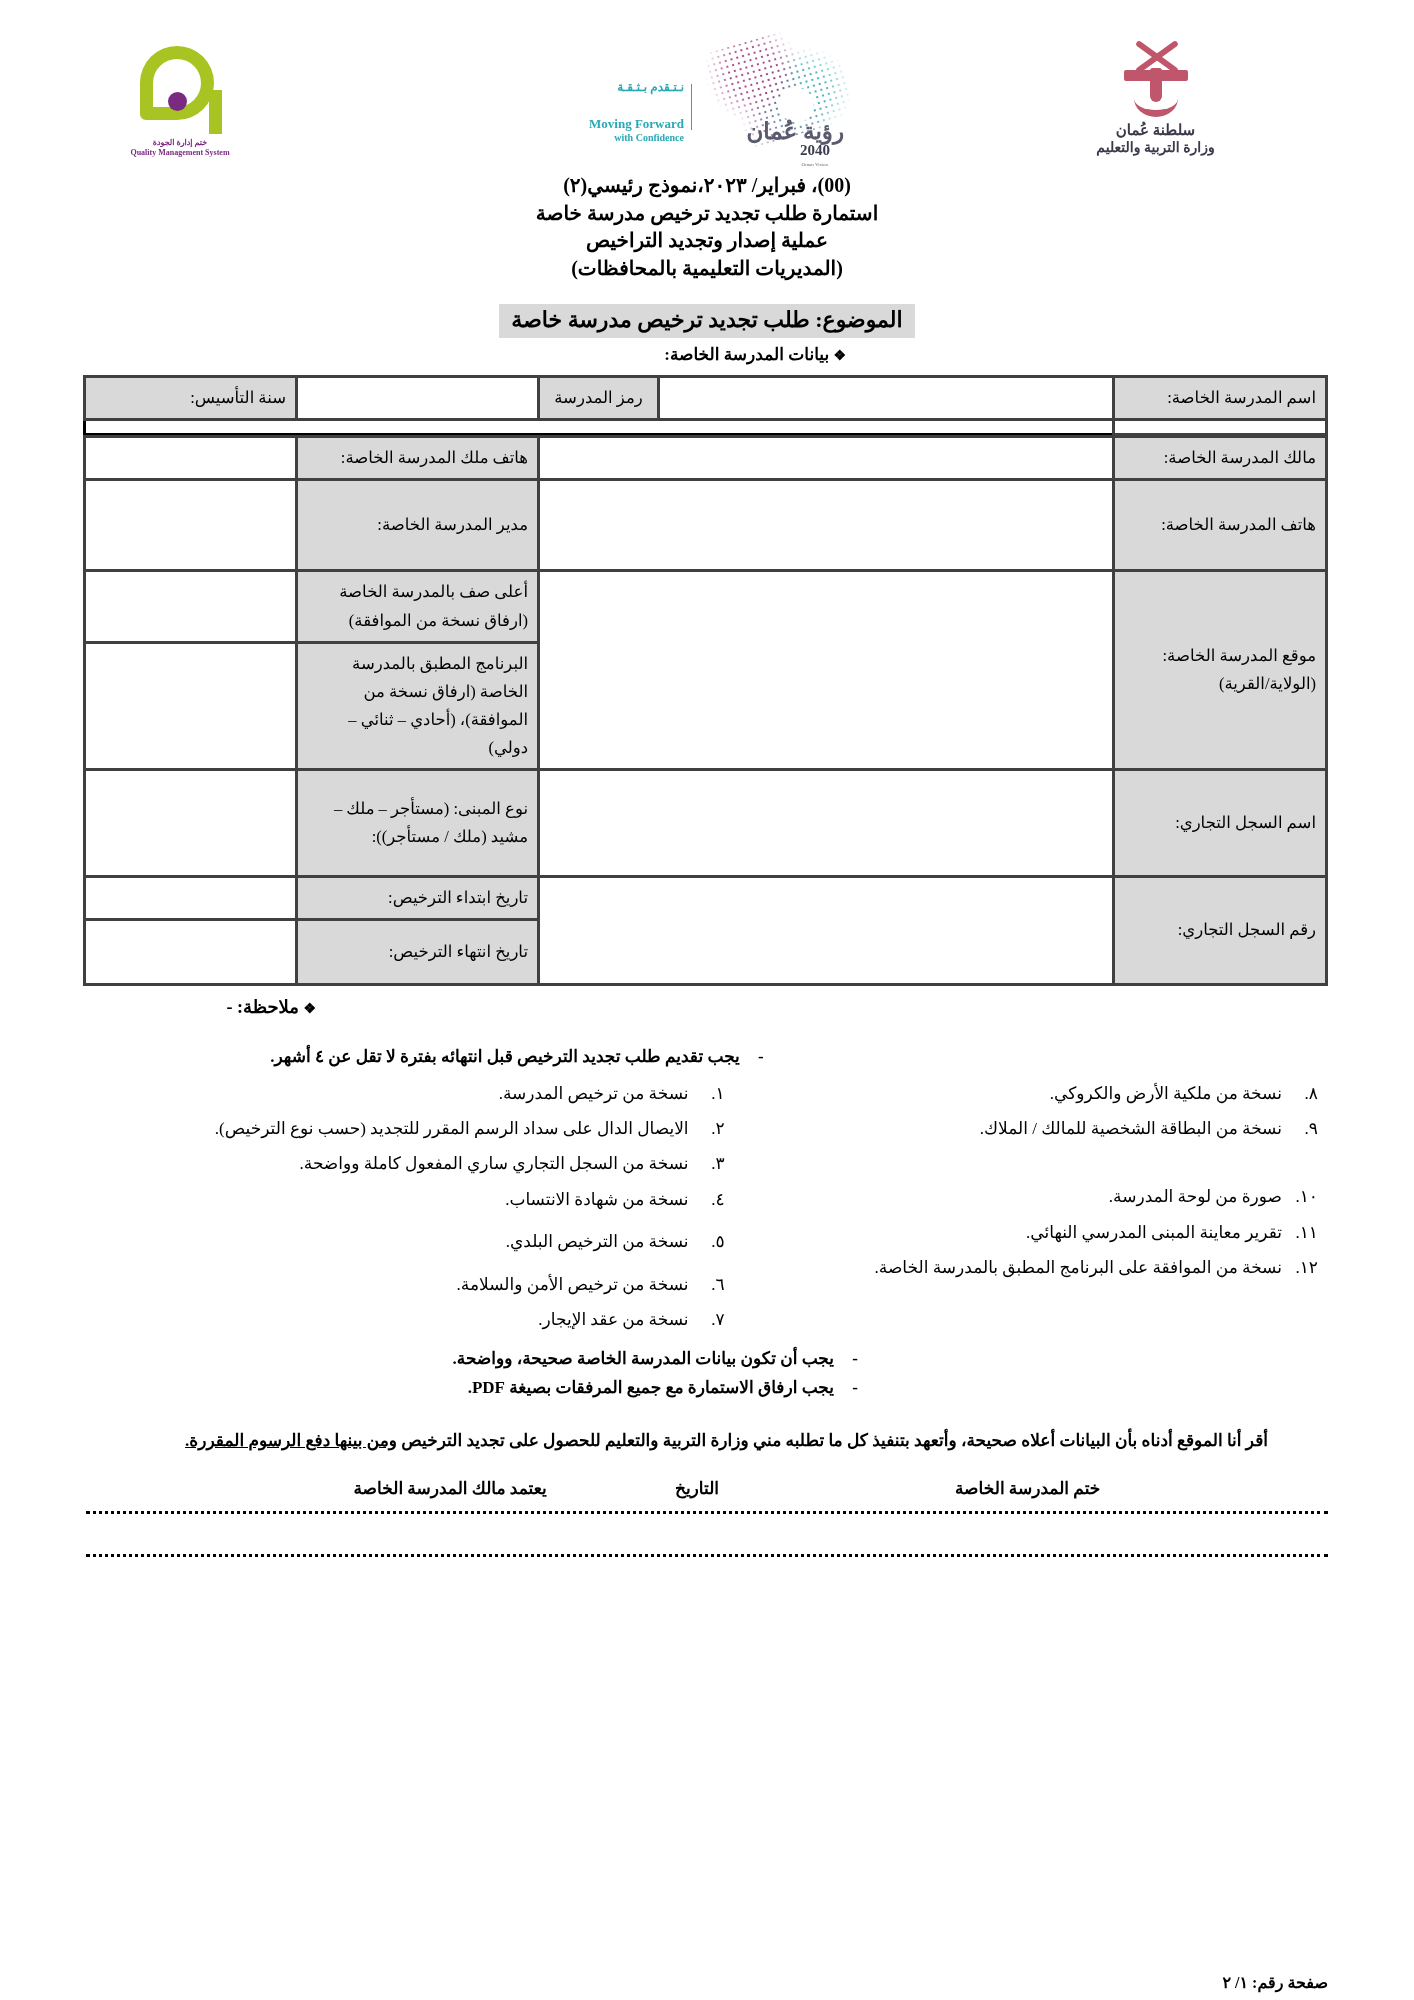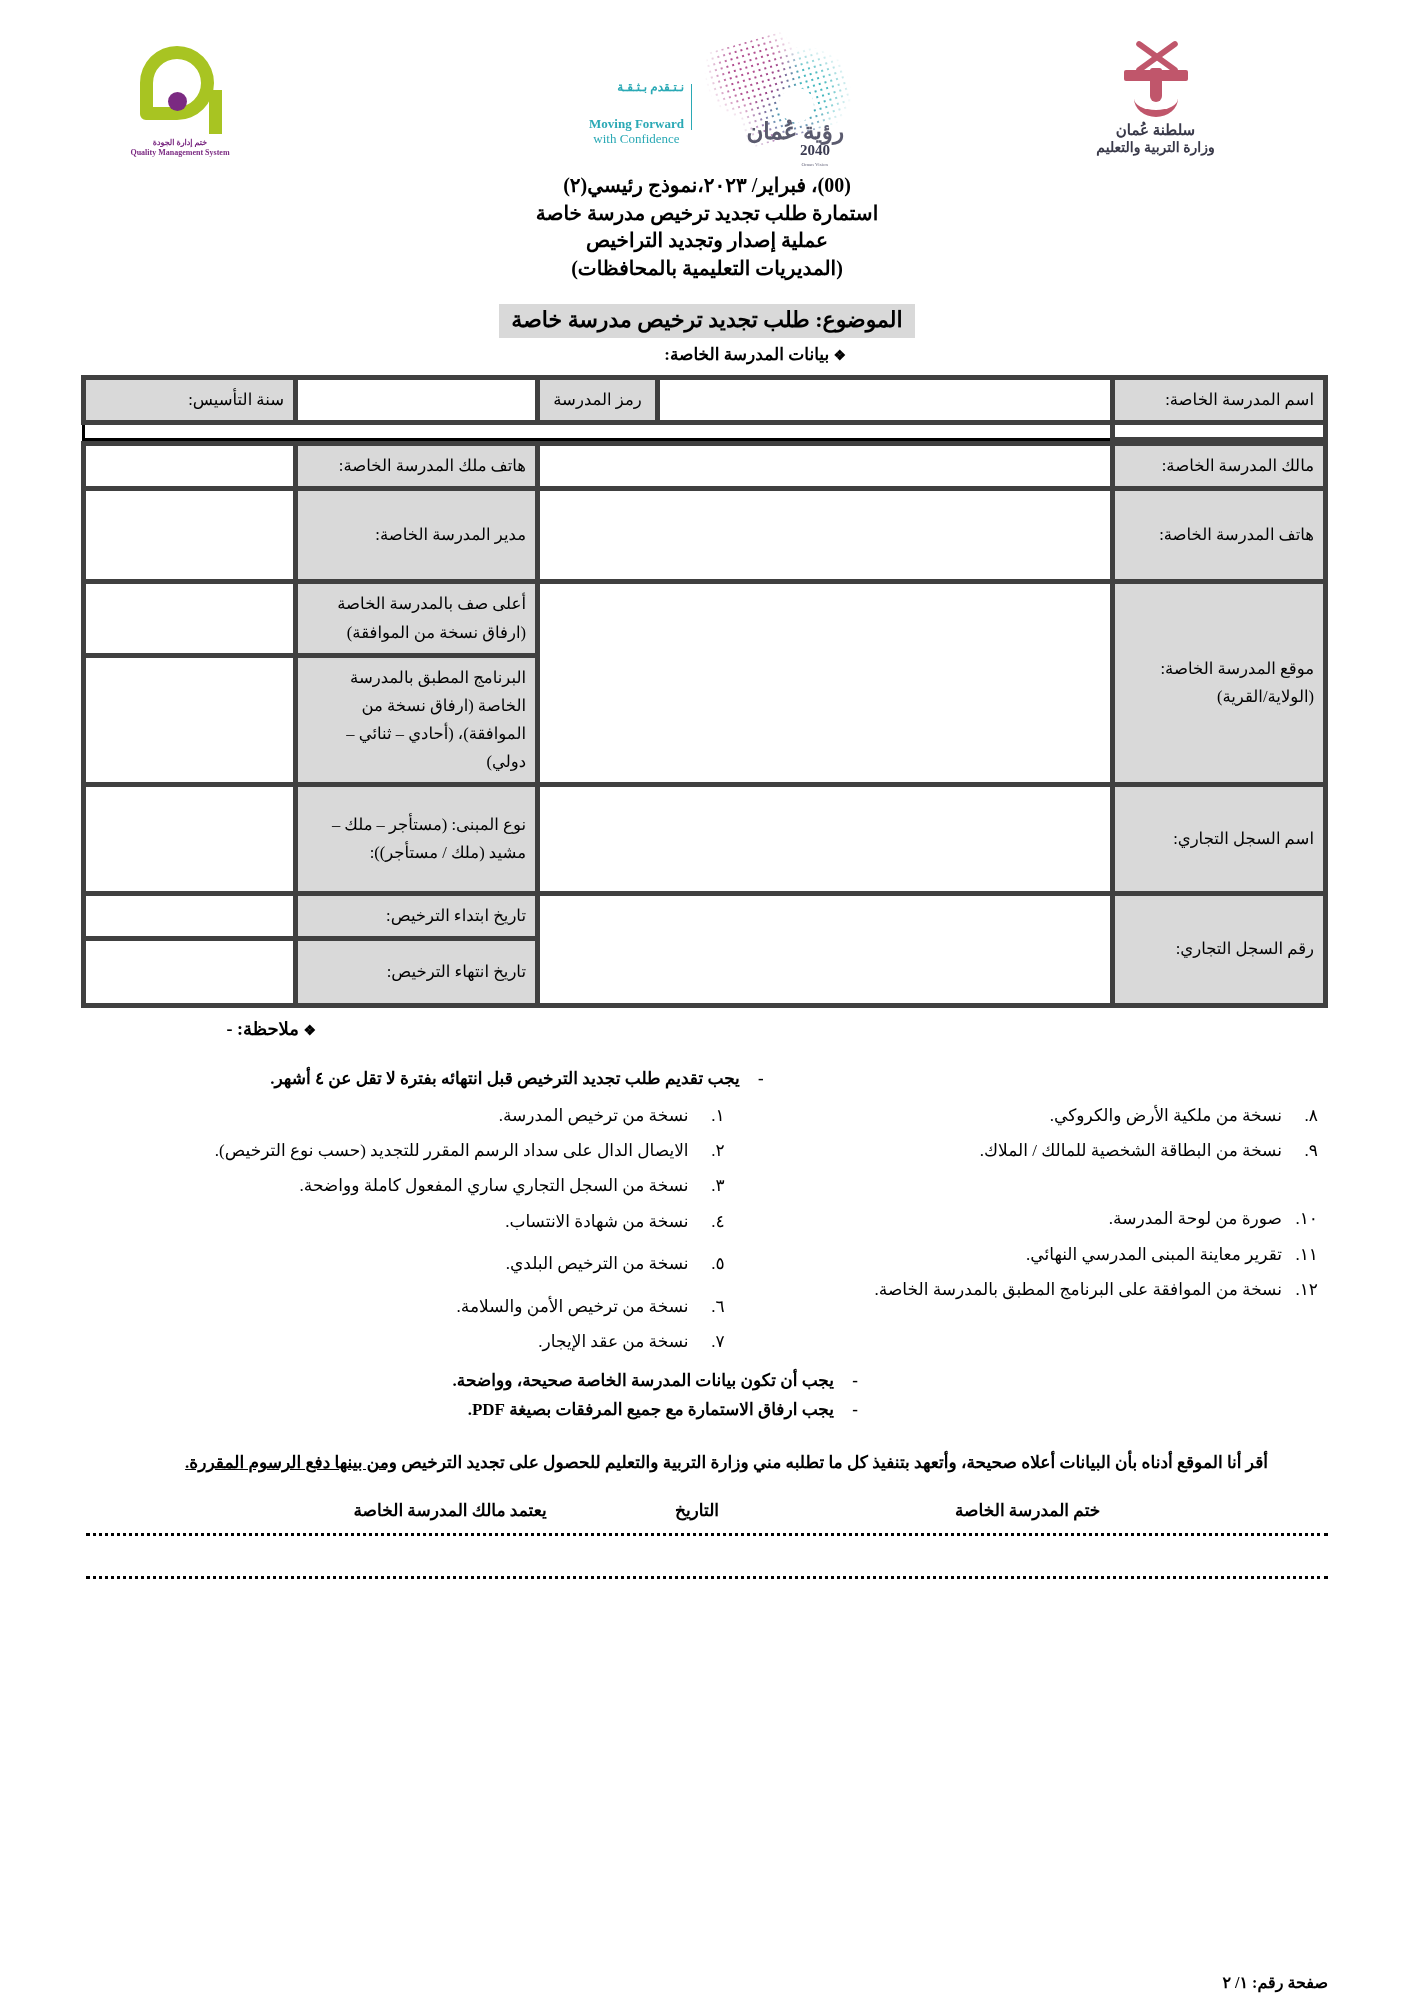--- a/index.html
+++ b/index.html
@@ -142,24 +142,23 @@
     color: #2aa9b5;
     font-weight: bold;
   }
   .vision-en .l1 {
     font-size: 13px;
     font-weight: bold;
     line-height: 1.15;
     margin-top: 22px;
   }
   .vision-en .l2 {
-    font-size: 13px;
-    font-weight: normal;
+    font-size: 10px;
+    font-weight: bold;
     line-height: 1.15;
-    text-align: center;
   }
 
   .logo-moe {
     position: absolute;
     right: 80px;
     top: 0px;
     width: 185px;
     text-align: center;
   }
   .emblem {
@@ -249,21 +248,21 @@
 
   
   table.form {
     width: 1242px;
     margin: 10px 0 0 0;
     border-collapse: collapse;
     table-layout: fixed;
     border: 3px solid #000;
   }
   table.form td {
-    border: 5px solid #404040;
+    border: 3px solid #404040;
     font-size: 16.5px;
     padding: 6px 9px;
     vertical-align: middle;
     line-height: 1.7;
   }
   td.lbl { background: #d9d9d9; font-weight: normal; }
   td.val { background: #ffffff; }
   td.r-lbl { text-align: right; }
   td.c-lbl { text-align: center; }
   .thick-top { border-top: 3px solid #000 !important; }

